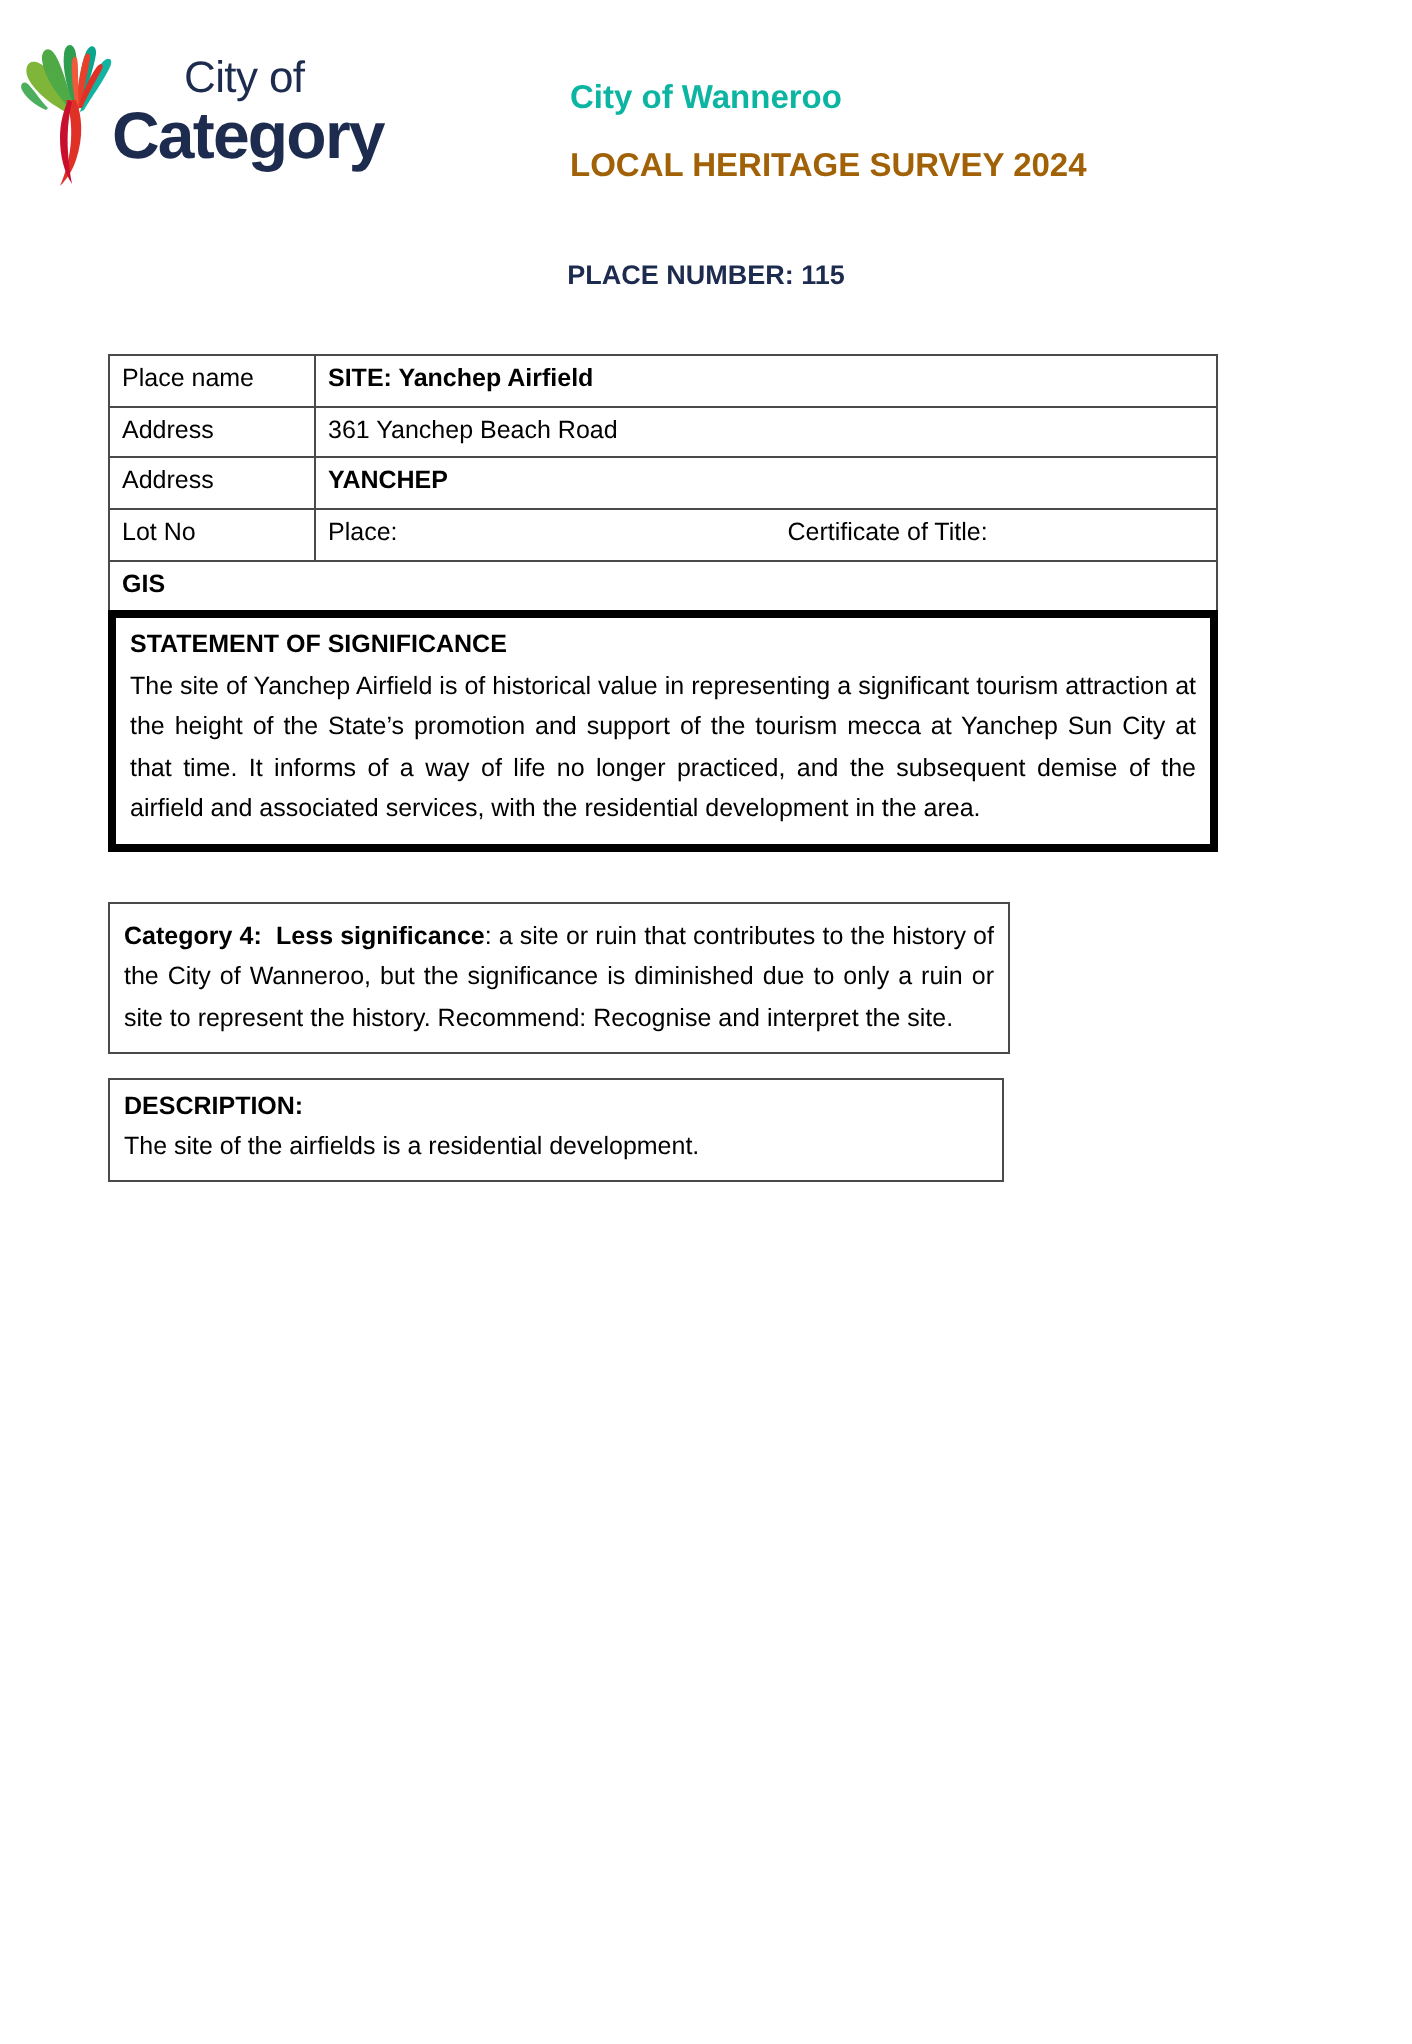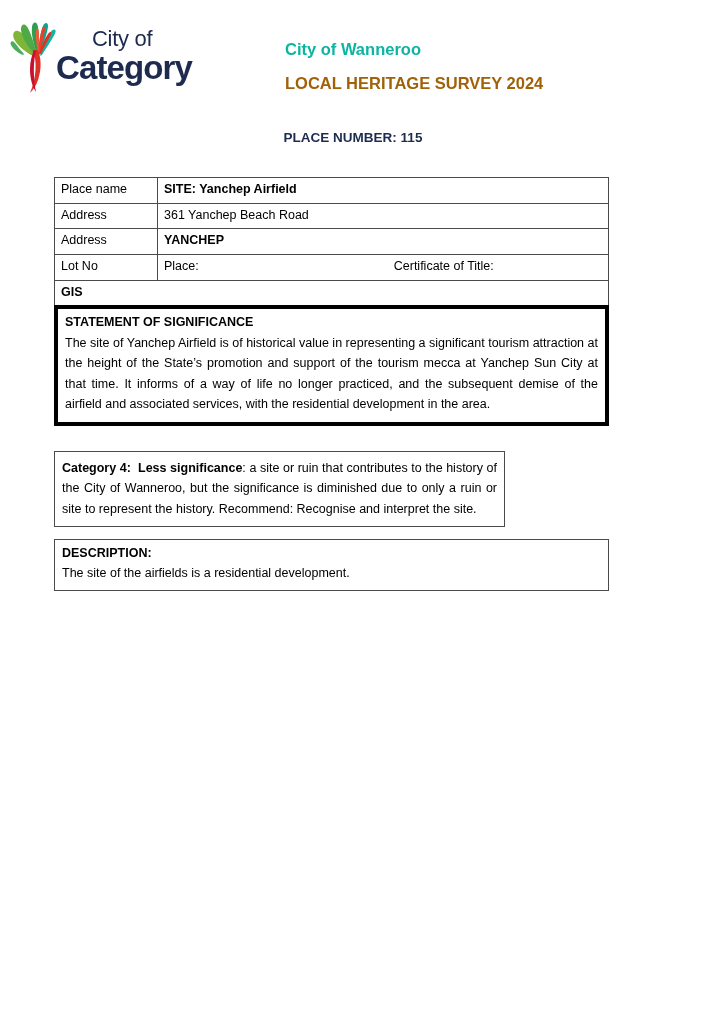--- a/index.html
+++ b/index.html
@@ -154,21 +154,21 @@
     font-size: 12.5px;
     line-height: 1.62;
     text-align: justify;
   }
 
   
   .description-box {
     position: absolute;
     left: 54px;
     top: 539px;
-    width: 555px;
+    width: 448px;
     border: 1px solid #4a4a4a;
     padding: 6px 7px 8px 7px;
   }
   .desc-title {
     font-size: 12.5px;
     font-weight: bold;
     margin-bottom: 4px;
   }
   .desc-text {
     font-size: 12.5px;

